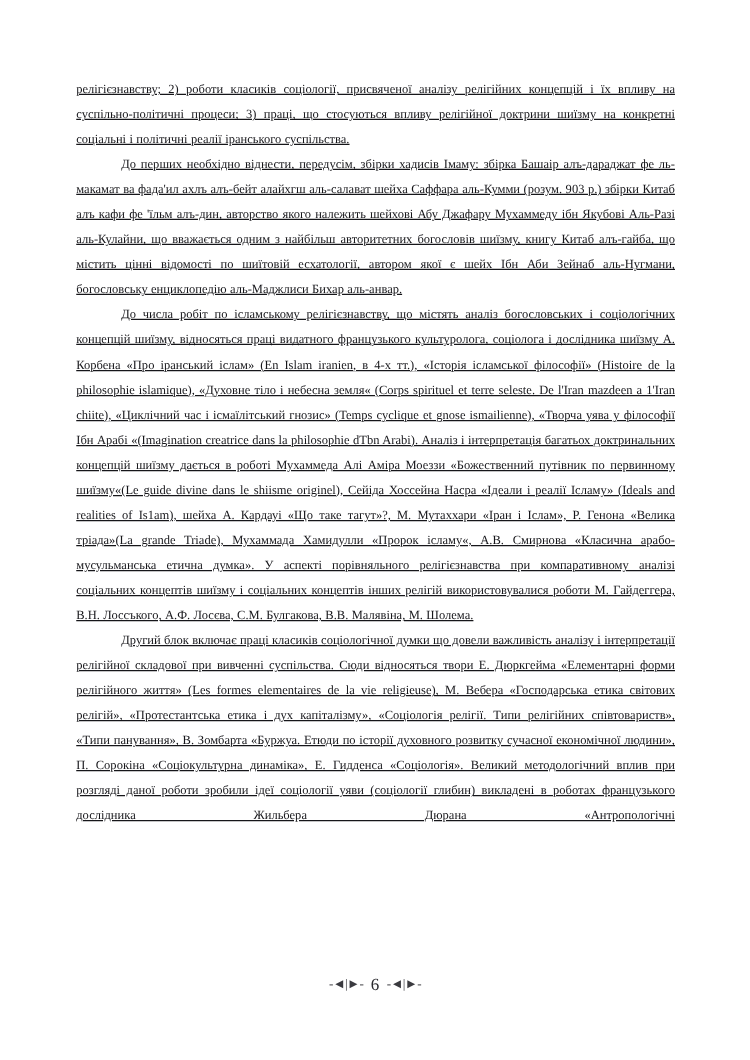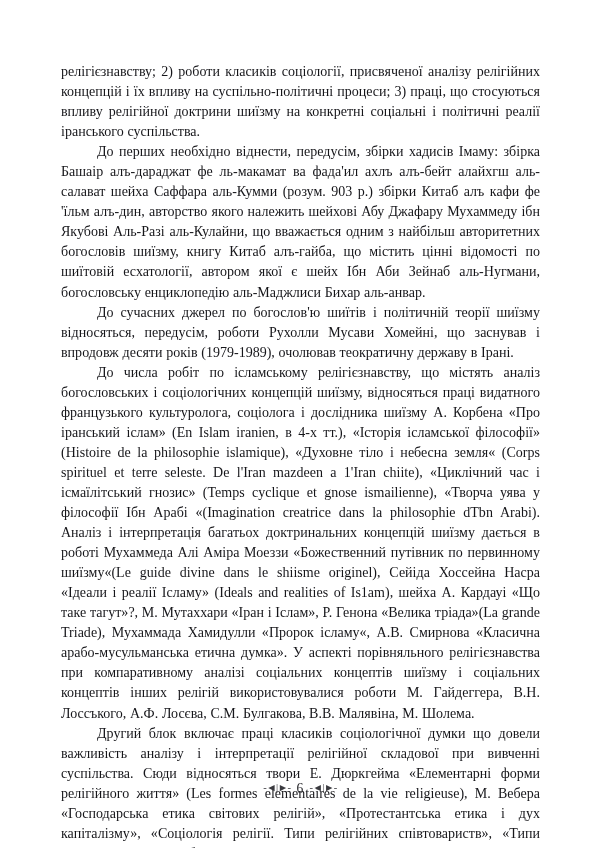--- a/index.html
+++ b/index.html
@@ -26,25 +26,26 @@
     left: 61px;
     top: 62px;
     width: 479px;
   }
   p.para {
     margin: 0;
     padding: 0;
     text-align: justify;
     text-justify: inter-word;
     text-indent: 36px;
-    font-size: 14px;
+    font-size: 10px;
     line-height: 20.05px;
     letter-spacing: 0.01px;
     word-spacing: 0.2px;
     hyphens: none;
+    text-decoration: underline;
     -webkit-hyphens: none;
   }
   p.para.no-indent {
     text-indent: 0;
   }
   p.para.last-open {
     text-align: justify;
   }
   p.para.last-open::after {
     content: "";
@@ -75,21 +76,20 @@
   }
 </style>
 </head>
 <body>
 
 <div class="page">
 
   <div class="text-column">
     <p class="para no-indent">релігієзнавству; 2) роботи класиків соціології, присвяченої аналізу релігійних концепцій і їх впливу на суспільно-політичні процеси; 3) праці, що стосуються впливу релігійної доктрини шиїзму на конкретні соціальні і політичні реалії іранського суспільства.</p>
     <p class="para">До перших необхідно віднести, передусім, збірки хадисів Імаму: збірка Башаір алъ-дараджат фе ль-макамат ва фада'ил ахлъ алъ-бейт алайхгш аль-салават шейха Саффара аль-Кумми (розум. 903 р.) збірки Китаб алъ кафи фе 'їльм алъ-дин, авторство якого належить шейхові Абу Джафару Мухаммеду ібн Якубові Аль-Разі аль-Кулайни, що вважається одним з найбільш авторитетних богословів шиїзму, книгу Китаб алъ-гайба, що містить цінні відомості по шиїтовій есхатології, автором якої є шейх Ібн Аби Зейнаб аль-Нугмани, богословську енциклопедію аль-Маджлиси Бихар аль-анвар.</p>
-    <p class="para">До сучасних джерел по богослов'ю шиїтів і політичній теорії шиїзму відносяться, передусім, роботи Рухолли Мусави Хомейні, що заснував і впродовж десяти років (1979-1989), очолював теократичну державу в Ірані.</p>
     <p class="para">До числа робіт по ісламському релігієзнавству, що містять аналіз богословських і соціологічних концепцій шиїзму, відносяться праці видатного французького культуролога, соціолога і дослідника шиїзму А. Корбена «Про іранський іслам» (En Islam iranien, в 4-х тт.), «Історія ісламської філософії» (Histoire de la philosophie islamique), «Духовне тіло і небесна земля« (Corps spirituel et terre seleste. De l'Iran mazdeen a 1'Iran chiite), «Циклічний час і ісмаїлітський гнозис» (Temps cyclique et gnose ismailienne), «Творча уява у філософії Ібн Арабі «(Imagination creatrice dans la philosophie dTbn Arabi). Аналіз і інтерпретація багатьох доктринальних концепцій шиїзму дається в роботі Мухаммеда Алі Аміра Моеззи «Божественний путівник по первинному шиїзму«(Le guide divine dans le shiisme originel), Сейіда Хоссейна Насра «Ідеали і реалії Ісламу» (Ideals and realities of Is1am),  шейха А. Кардауі «Що таке тагут»?, М. Мутаххари «Іран і Іслам», Р. Генона «Велика тріада»(La grande Triade), Мухаммада Хамидулли «Пророк ісламу«, А.В. Смирнова «Класична арабо-мусульманська етична думка». У аспекті порівняльного релігієзнавства при компаративному аналізі соціальних концептів шиїзму і соціальних концептів інших релігій використовувалися роботи М. Гайдеггера, В.Н. Лоссъкого, А.Ф. Лосєва, С.М. Булгакова, В.В. Малявіна, М. Шолема.</p>
     <p class="para last-open">Другий блок включає праці класиків соціологічної думки що довели важливість аналізу і інтерпретації релігійної складової при вивченні суспільства. Сюди відносяться твори Е. Дюркгейма «Елементарні форми релігійного життя» (Les formes elementaires de la vie religieuse), М. Вебера «Господарська етика світових релігій», «Протестантська етика і дух капіталізму», «Соціологія релігії. Типи релігійних співтовариств», «Типи панування», В. Зомбарта «Буржуа. Етюди по історії духовного розвитку сучасної економічної людини», П. Сорокіна «Соціокультурна динаміка», Е. Гидденса «Соціологія». Великий методологічний вплив при розгляді даної роботи зробили ідеї соціології уяви (соціології глибин) викладені в роботах французького дослідника Жильбера Дюрана «Антропологічні</p>
   </div>
 
   <div class="footer">
     <span class="orn">-◄|►-</span><span class="pagenum">6</span><span class="orn">-◄|►-</span>
   </div>
 
 </div>
 

